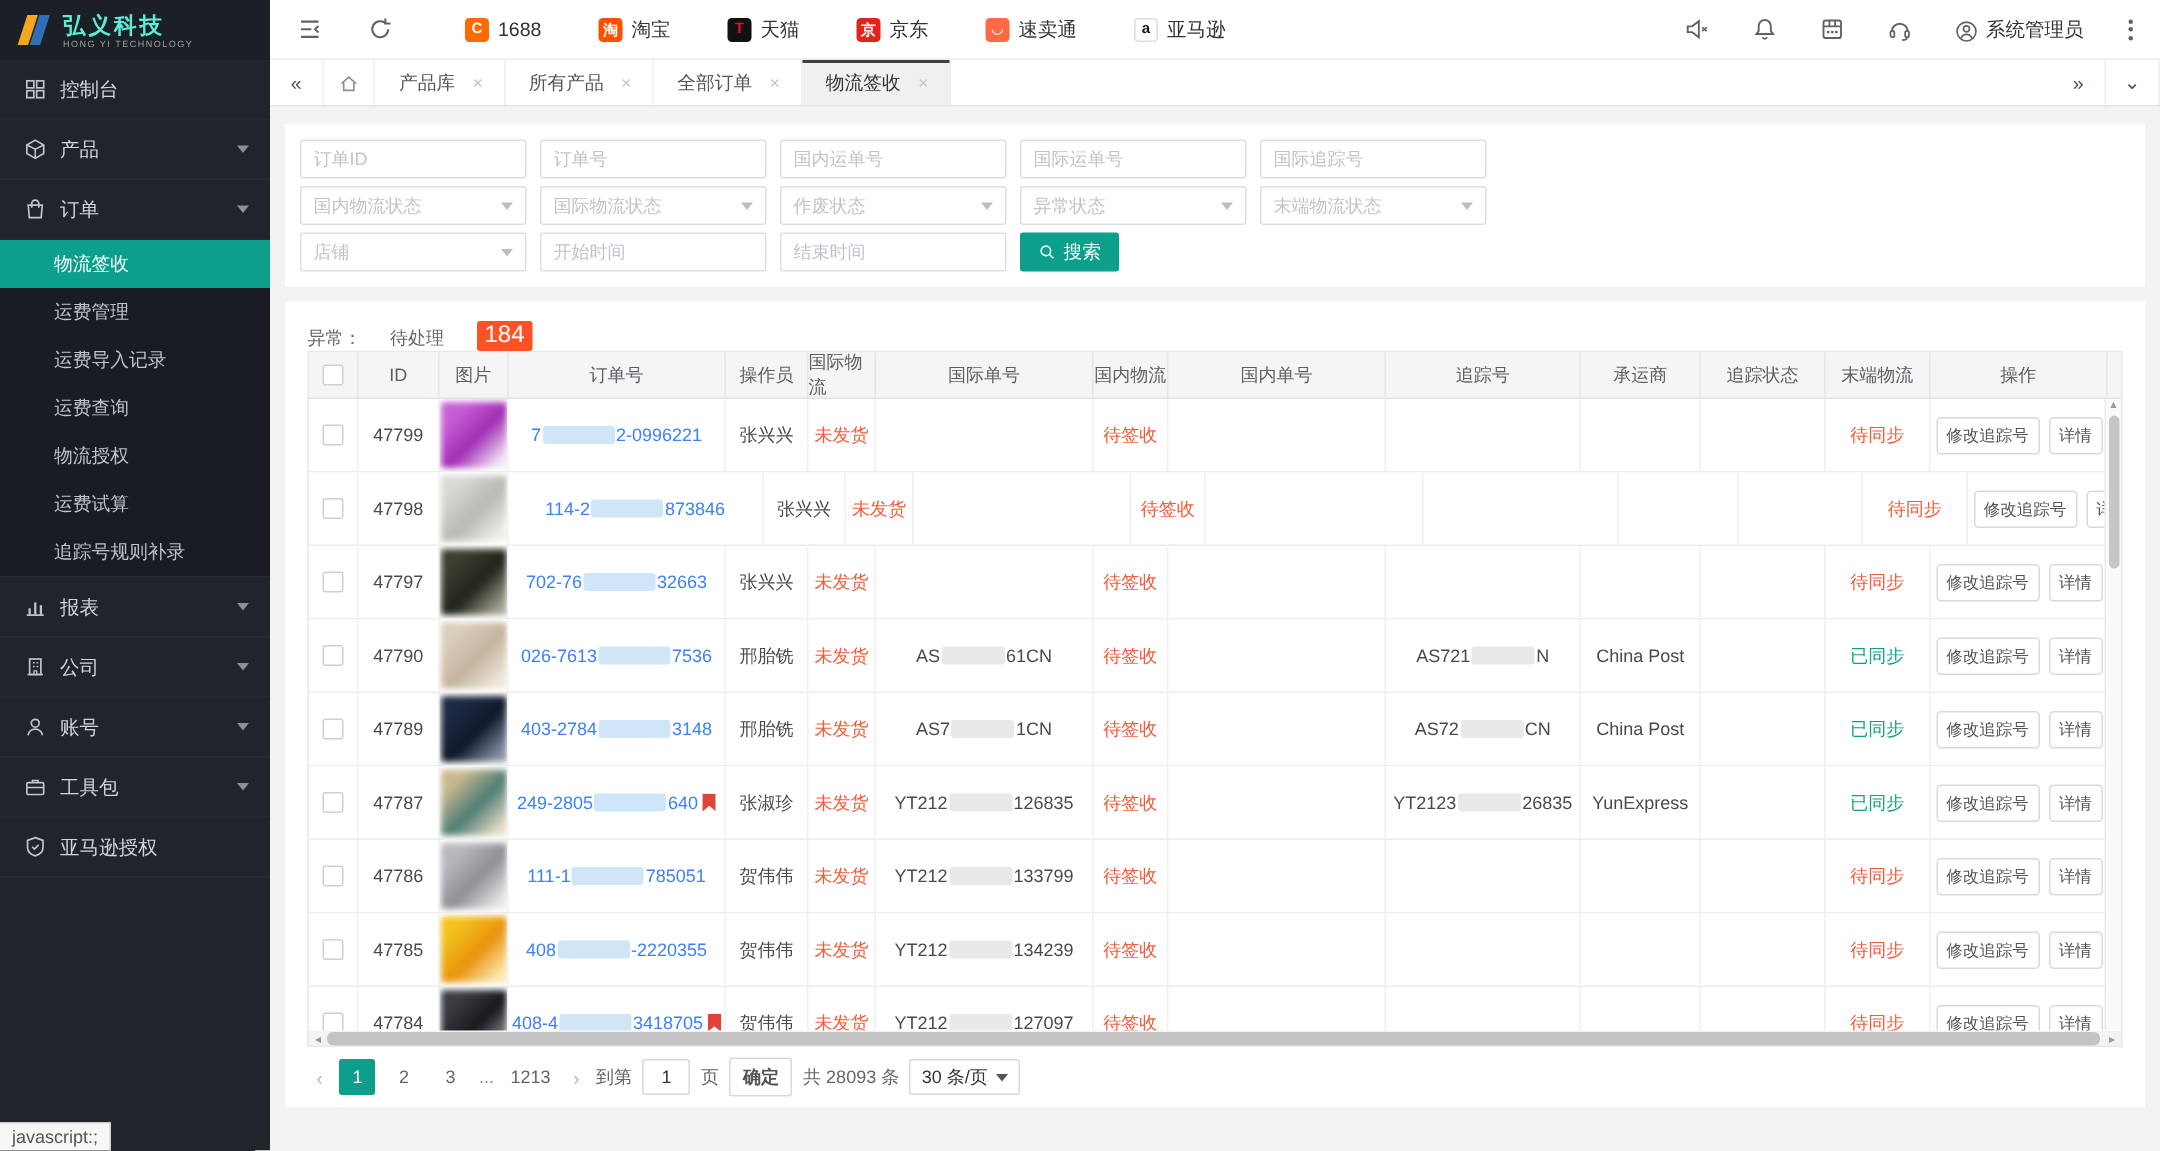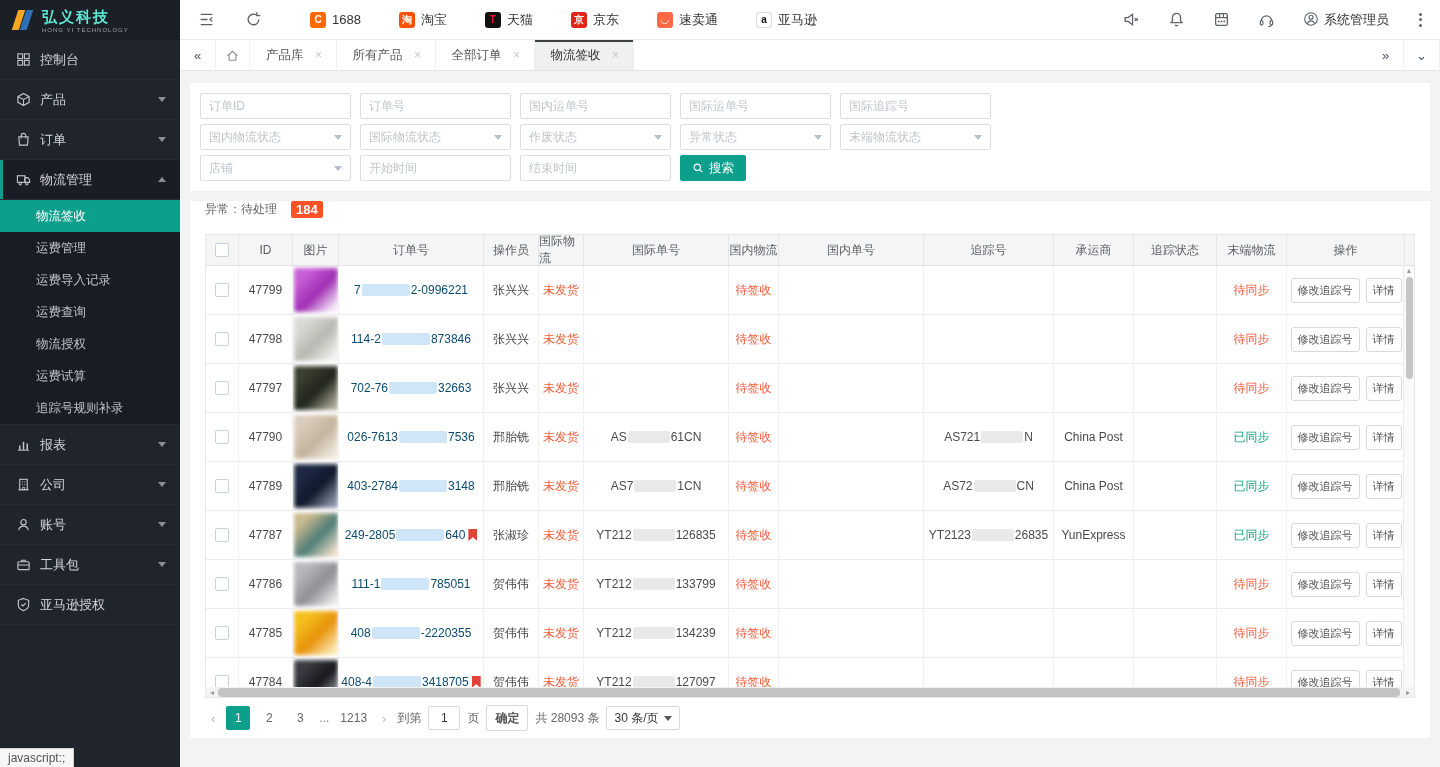--- a/index.html
+++ b/index.html
@@ -35,21 +35,21 @@
   .topbar { height:40px; background:#fff; border-bottom:1px solid #ececec; display:flex; align-items:center; padding:0 16px 0 18px; }
   .tb-icon { width:17px; height:17px; margin-right:30px; cursor:pointer; }
   .tb-icon svg { width:100%; height:100%; }
   .mk-links { display:flex; align-items:center; gap:38px; margin-left:18px; }
   .mk-link { display:flex; align-items:center; gap:6px; cursor:pointer; text-decoration:none; }
   .favicon { width:16px; height:16px; border-radius:3px; font-size:10px; font-weight:bold; display:flex; align-items:center; justify-content:center; }
   .mk-label { font-size:13px; color:#333; }
   .topbar-right { margin-left:auto; display:flex; align-items:center; gap:28px; }
   .hd-icon { width:17px; height:17px; cursor:pointer; }
   .hd-icon svg { width:100%; height:100%; }
-  .admin { display:flex; align-items:flex-start; gap:5px; cursor:pointer; }
+  .admin { display:flex; align-items:flex-end; gap:5px; cursor:pointer; }
   .admin .hd-icon { width:16px; height:16px; }
   .admin-name { font-size:13px; color:#333; }
   .kebab { display:flex; flex-direction:column; gap:2.5px; cursor:pointer; padding:2px; }
   .kebab i { width:3px; height:3px; border-radius:50%; background:#5f6368; }
 
   
   .tabsbar { height:31px; background:#fff; border-bottom:1px solid #e5e5e5; display:flex; align-items:center; }
   .tab-nav { width:36px; height:100%; display:flex; align-items:center; justify-content:center; color:#465060; font-size:13px; cursor:pointer; border-right:1px solid #f0f0f0; }
   .tab-home { width:34px; height:100%; display:flex; align-items:center; justify-content:center; cursor:pointer; border-right:1px solid #f0f0f0; }
   .tab-home svg { width:15px; height:15px; }
@@ -72,37 +72,37 @@
   .f-input, .f-select { width:151px; height:26px; border:1px solid #dcdee2; border-radius:2px; font-size:12px; padding:0 8px; color:#333; background:#fff; }
   .f-input::placeholder { color:#bfc4cc; }
   .f-select { display:flex; align-items:center; justify-content:space-between; cursor:pointer; }
   .f-select .ph { color:#bfc4cc; }
   .sel-caret { width:0; height:0; border-left:4px solid transparent; border-right:4px solid transparent; border-top:5px solid #b9bdc4; }
   .search-btn { height:26px; padding:0 12px; background:#0c9f8b; color:#fff; border:none; border-radius:2px; font-size:12.5px; display:flex; align-items:center; gap:5px; cursor:pointer; }
   .search-btn svg { width:12px; height:12px; }
 
   
   .table-card { padding:0 15px 0 15px; }
-  .statusbar { height:33px; display:flex; align-items:flex-start; font-size:12px; color:#666; }
-  .badge { background:#ff5126; color:#fff; font-size:13px; padding:1px 5px; border-radius:2px; margin-left:14px;font-weight:bold; }
+  .statusbar { height:33px; display:flex; align-items:flex-end; font-size:12px; color:#666;gap:19px; }
+  .badge { background:#ff5126; color:#fff; font-size:16px; padding:1px 5px; border-radius:2px; margin-left:3px; }
   .sb-right { margin-left:auto; display:flex; align-items:center; gap:7px; }
   .shipped { font-size:12px; color:#333; font-weight:bold; margin-right:10px; }
   .mini-btn { width:21px; height:21px; border:1px solid #d9d9d9; border-radius:2px; background:#fff; display:flex; align-items:center; justify-content:center; cursor:pointer; }
   .mini-btn svg { width:13px; height:13px; }
 
   .tbl { border:1px solid #e8e8e8; border-bottom:none; }
   .thead { display:flex; background:#f5f5f6; border-bottom:1px solid #e3e3e3; }
   .th { height:30px; display:flex; align-items:center; justify-content:center; font-size:12px; color:#5c6066; border-right:1px solid #e6e6e6; flex:0 0 auto; }
   .th:last-child { border-right:none; }
   .tbody { position:relative; height:421px; overflow:hidden; }
   .tr { display:flex; border-bottom:1px solid #ececec; height:49px; background:#fff; }
   .td { display:flex; align-items:center; justify-content:center; font-size:12px; color:#4a4a4a; border-right:1px solid #f0f0f0; flex:0 0 auto; overflow:hidden; }
   .cb { width:14px; height:14px; border:1px solid #ccd0d7; border-radius:2px; background:#fff; cursor:pointer; }
   .thumb { width:44px; height:44px; border-radius:2px; filter:blur(2px); }
-  .order-link { color:#0c4a6e; cursor:pointer; white-space:nowrap; }
+  .order-link { color:#3b82f6; cursor:pointer; white-space:nowrap; }
   .mask { display:inline-block; height:12px; border-radius:2px; vertical-align:-2px; margin:0 1px; }
   .mask-blue { background:#cfe6f8; width:48px; }
   .mask-gray { background:#e9e9e9; width:42px; }
   .flag { display:inline-block; width:9px; height:12px; margin-left:3px; background:#e0433a; clip-path:polygon(0 0,100% 0,100% 100%,50% 68%,0 100%); }
   .st-red { color:#f25b38; }
   .st-green { color:#13a183; }
   .act-btn { font-size:11px; color:#555; background:#fff; border:1px solid #d9d9d9; border-radius:3px; padding:4px 6px; margin:0 3px; cursor:pointer; white-space:nowrap; }
 
   
   .vscroll { position:absolute; top:0; right:0; width:11px; height:100%; background:#fafafa; border-left:1px solid #ebebeb; }
@@ -159,30 +159,20 @@
           <span class="s-label">产品</span>
           <span class="caret"></span>
         </div>
         <div class="side-item">
           <span class="s-icon"><svg viewBox="0 0 16 16">
               <path d="M3 5h10l-.8 9H3.8z" fill="none" stroke="#c0c5cd" stroke-width="1.2"></path>
               <path d="M5.5 7V4a2.5 2.5 0 0 1 5 0v3" fill="none" stroke="#c0c5cd" stroke-width="1.2"></path>
             </svg></span>
           <span class="s-label">订单</span>
           <span class="caret"></span>
-        </div>
-        <div class="side-item open">
-          <span class="s-icon"><svg viewBox="0 0 16 16">
-              <rect x="1.5" y="4" width="8" height="7" fill="none" stroke="#c0c5cd" stroke-width="1.2"></rect>
-              <path d="M9.5 6h3l2 2.5V11h-5z" fill="none" stroke="#c0c5cd" stroke-width="1.2"></path>
-              <circle cx="4.5" cy="12.5" r="1.3" fill="none" stroke="#c0c5cd" stroke-width="1.1"></circle>
-              <circle cx="11.5" cy="12.5" r="1.3" fill="none" stroke="#c0c5cd" stroke-width="1.1"></circle>
-            </svg></span>
-          <span class="s-label">物流管理</span>
-          <span class="caret up"></span>
         </div>
         <div class="submenu">
           <div class="sub-item active">物流签收</div>
           <div class="sub-item">运费管理</div>
           <div class="sub-item">运费导入记录</div>
           <div class="sub-item">运费查询</div>
           <div class="sub-item">物流授权</div>
           <div class="sub-item">运费试算</div>
           <div class="sub-item">追踪号规则补录</div>
         </div>
@@ -442,21 +432,21 @@
                   </div>
                 </div>
                 <div class="tr">
                   <div class="td" style="width: 33px;">
                     <span class="cb"></span>
                   </div>
                   <div class="td" style="width: 54px;">47798</div>
                   <div class="td" style="width: 46px;">
                     <div class="thumb" style="background: linear-gradient(135deg, rgb(216, 216, 212) 20%, rgb(185, 185, 179) 55%, rgb(239, 239, 236) 90%);"></div>
                   </div>
-                  <div class="td" style="width: 145px; text-align: right;">
+                  <div class="td" style="width: 170px; text-align: right;">
                     <span class="order-link">114-2<span class="mask mask-blue"></span>873846</span>
                   </div>
                   <div class="td" style="width: 55px;">张兴兴</div>
                   <div class="td st-red" style="width: 45px;">未发货</div>
                   <div class="td" style="width: 145px;"></div>
                   <div class="td st-red" style="width: 50px;">待签收</div>
                   <div class="td" style="width: 145px;"></div>
                   <div class="td" style="width: 130px;"></div>
                   <div class="td" style="width: 80px;"></div>
                   <div class="td" style="width: 83px;"></div>

